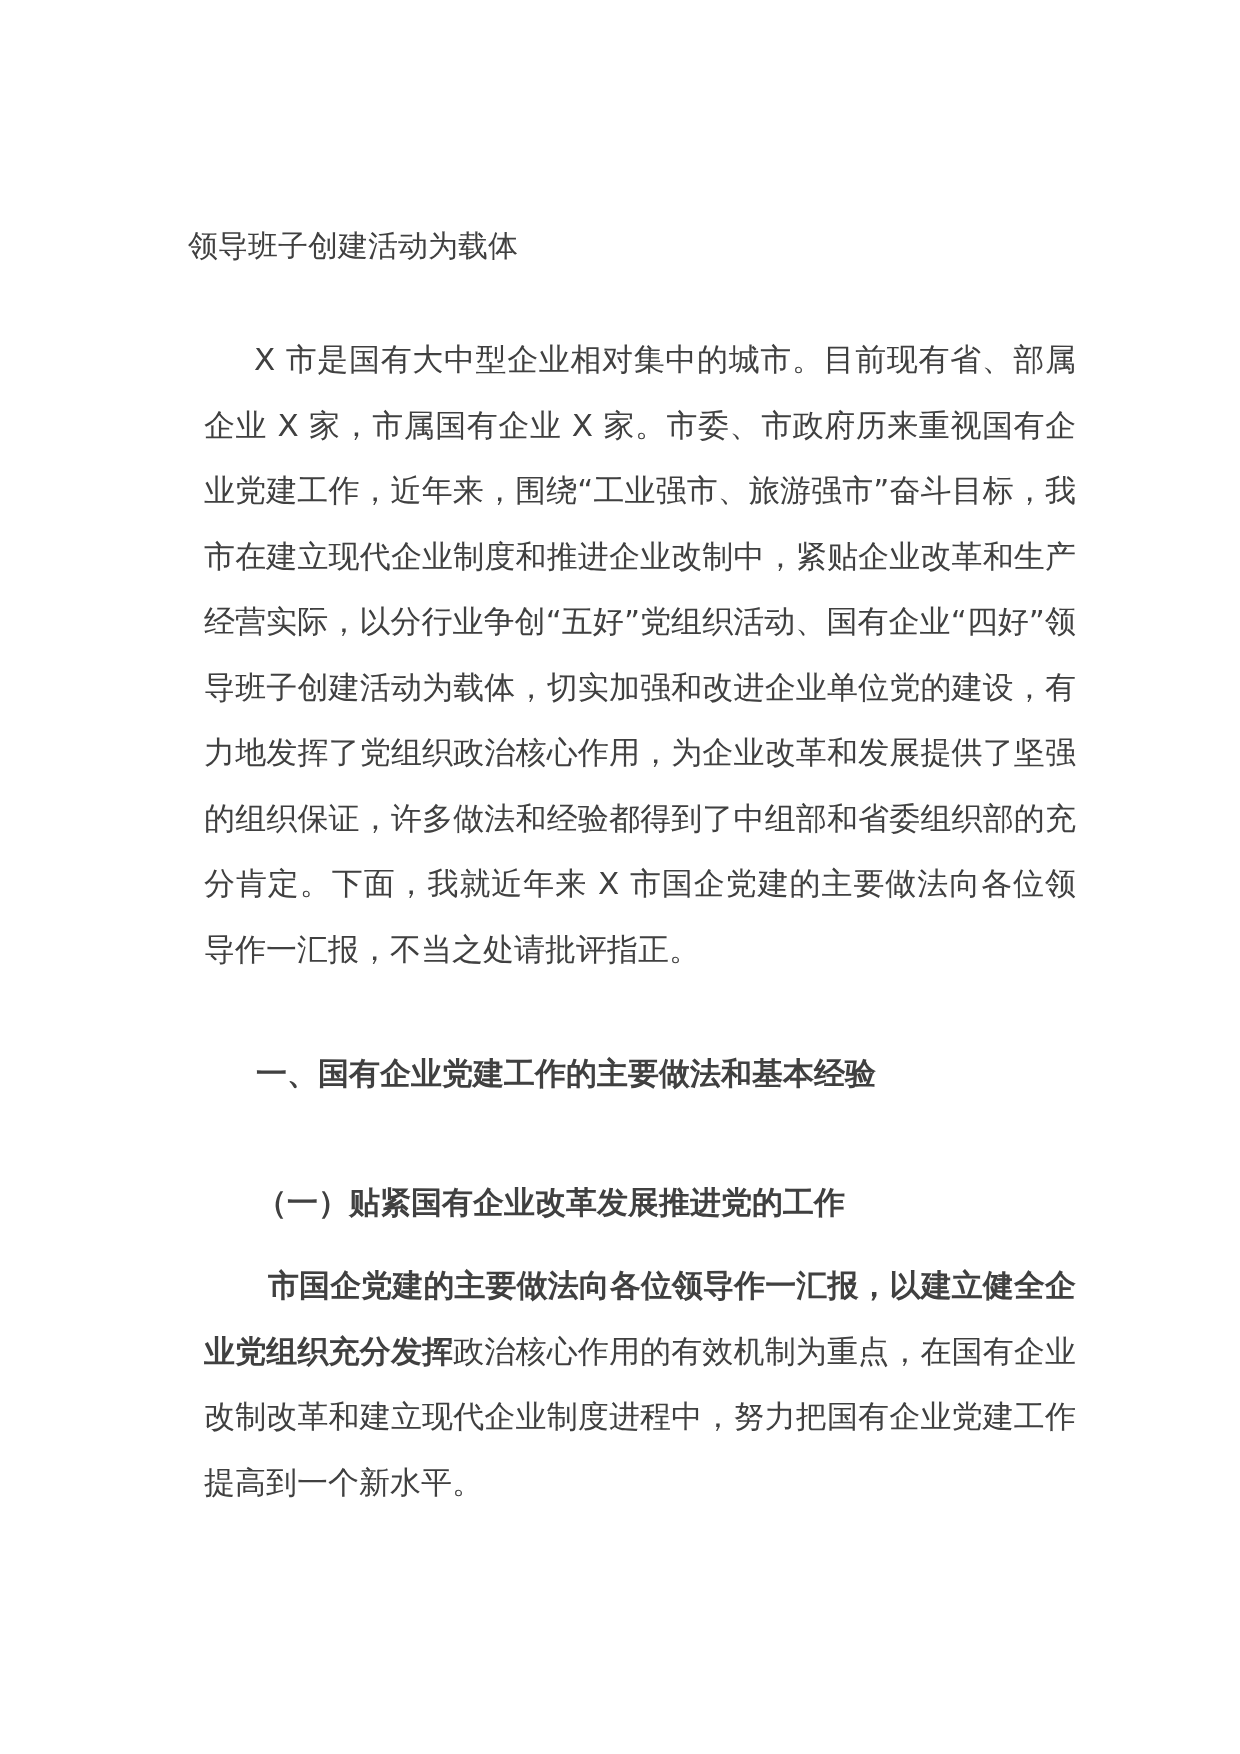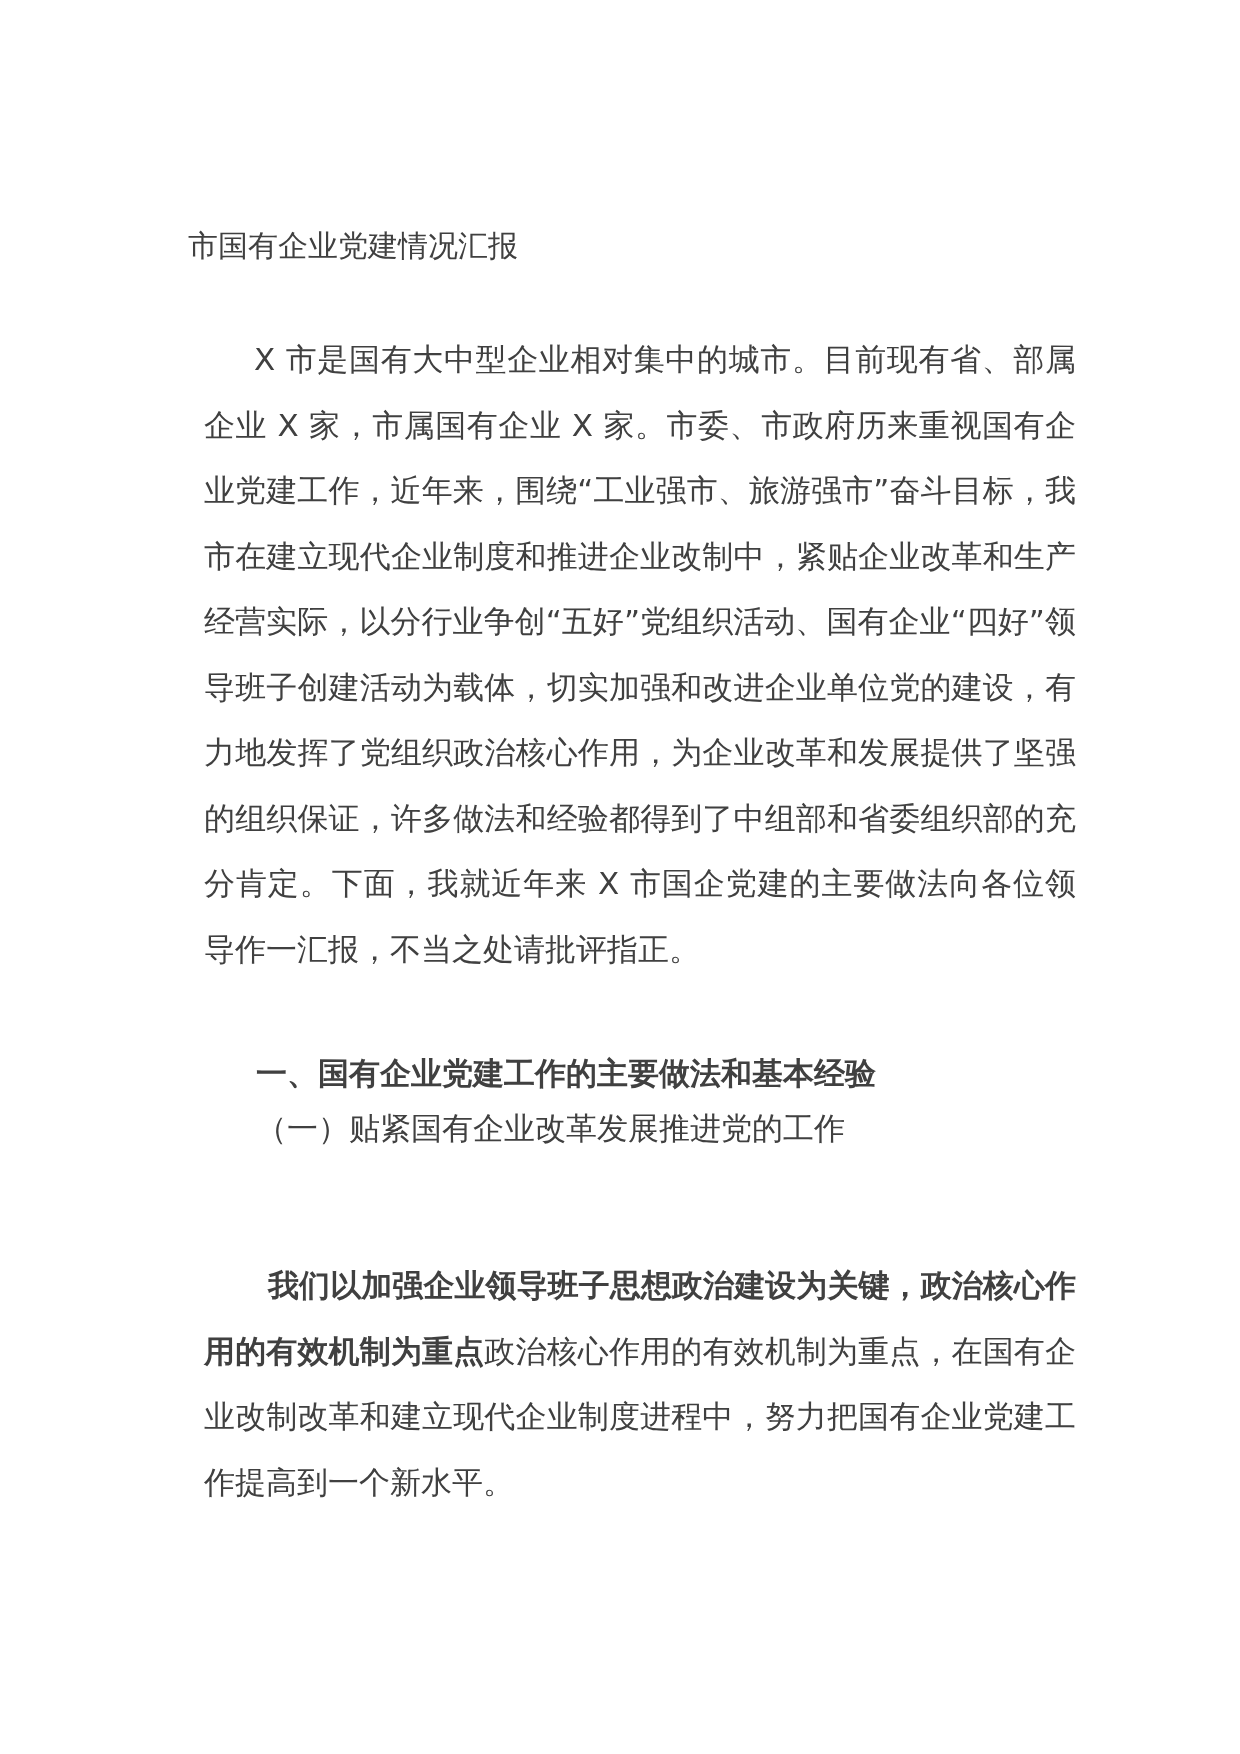--- a/index.html
+++ b/index.html
@@ -43,34 +43,34 @@
       font-size: 31px;
       line-height: 44px;
       font-weight: bold;
       margin: 0;
       white-space: nowrap;
       font-family: Liberation Serif, serif;
     }
     .heading2 {
       position: absolute;
       left: 256px;
-      top: 1106px;
+      top: 1180px;
       font-size: 31px;
       line-height: 44px;
-      font-weight: normal;
+      font-weight: bold;
       margin: 0;
       white-space: nowrap;
     }
     .para.p2 { top: 1237px; text-indent: 64px; }
     .bold { font-weight: bold; }
   </style>
 </head>
 <body>
 
-<h1 class="doc-title">市国有企业党建情况汇报</h1>
+<h1 class="doc-title">领导班子创建活动为载体</h1>
 
 <p class="para p1">X 市是国有大中型企业相对集中的城市。目前现有省、部属企业 X 家，市属国有企业 X 家。市委、市政府历来重视国有企业党建工作，近年来，围绕“工业强市、旅游强市”奋斗目标，我市在建立现代企业制度和推进企业改制中，紧贴企业改革和生产经营实际，以分行业争创“五好”党组织活动、国有企业“四好”领导班子创建活动为载体，切实加强和改进企业单位党的建设，有力地发挥了党组织政治核心作用，为企业改革和发展提供了坚强的组织保证，许多做法和经验都得到了中组部和省委组织部的充分肯定。下面，我就近年来 X 市国企党建的主要做法向各位领导作一汇报，不当之处请批评指正。</p>
 
 <h2 class="heading1">一、国有企业党建工作的主要做法和基本经验</h2>
 
 <h3 class="heading2">（一）贴紧国有企业改革发展推进党的工作</h3>
 
-<p class="para p2"><span class="bold">我们以加强企业领导班子思想政治建设为关键，政治核心作用的有效机制为重点</span><span>政治核心作用的有效机制为重点，在国有企业改制改革和建立现代企业制度进程中，努力把国有企业党建工作提高到一个新水平。</span></p>
+<p class="para p2"><span class="bold">市国企党建的主要做法向各位领导作一汇报，以建立健全企业党组织充分发挥</span><span>政治核心作用的有效机制为重点，在国有企业改制改革和建立现代企业制度进程中，努力把国有企业党建工作提高到一个新水平。</span></p>
 
 </body></html>

